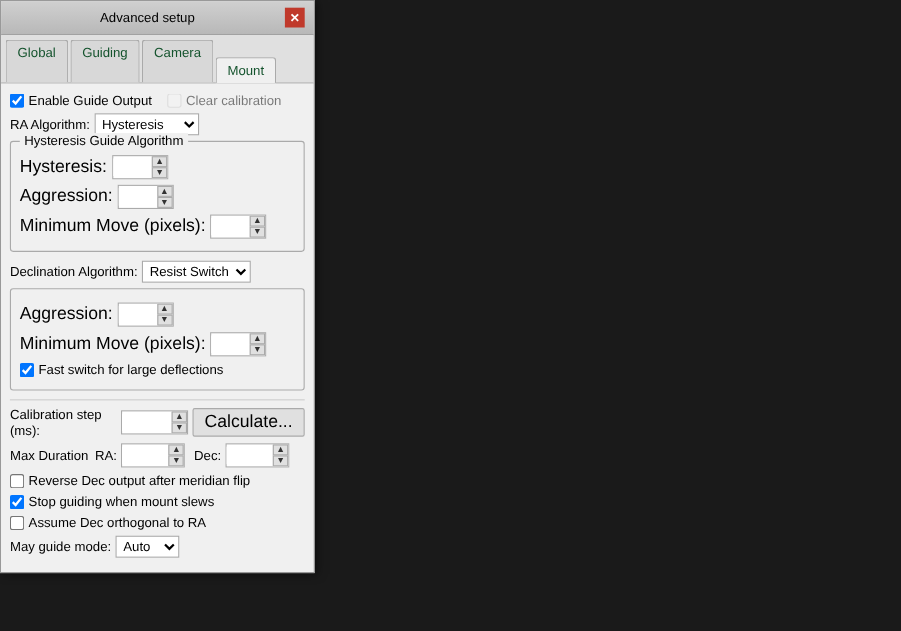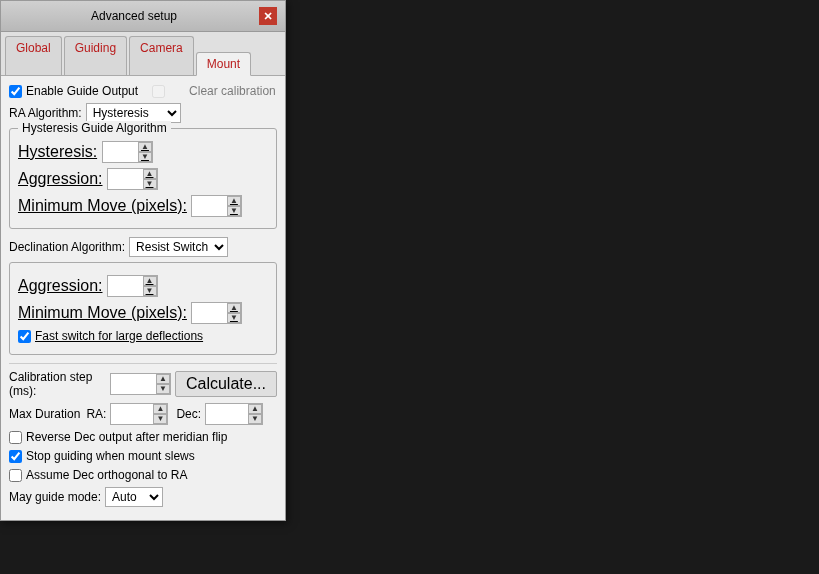--- a/index.html
+++ b/index.html
@@ -53,21 +53,21 @@
       padding-left: 4px;
       gap: 2px;
     }
     .tab {
       padding: 4px 10px;
       background: #d8d8d8;
       border: 1px solid #aaa;
       border-bottom: none;
       cursor: pointer;
       font-size: 12px;
-      color: #b91c1c;
+      color: #14532d;
       border-radius: 3px 3px 0 0;
     }
     .tab.active {
       background: #f0f0f0;
       border-bottom: 1px solid #f0f0f0;
       margin-bottom: -1px;
       z-index: 1;
       margin-top: 16px;
     }
     .content {
@@ -80,21 +80,20 @@
       margin-bottom: 5px;
       gap: 4px;
     }
     .fieldset {
       border: 1px solid #aaa;
       border-radius: 3px;
       padding: 6px 8px;
       margin-bottom: 8px;
       margin-top: 4px;
       position: relative;
-      text-decoration: underline;
     }
     .fieldset-legend {
       font-size: 12px;
       font-weight: normal;
       padding: 0 4px;
       background: #f0f0f0;
       position: absolute;
       top: -8px;
       left: 8px;
     }
@@ -193,21 +192,21 @@
     <div class="tab active">Mount</div>
   </div>
 
   <div class="content">
 
 
     <div class="row">
       <input type="checkbox" checked="" style="">
       <label>Enable Guide Output</label>
       <input type="checkbox" style="margin-left: 10px; opacity: 0.5;" disabled="">
-      <label style="opacity:0.5;margin-left:20px;">Clear calibration</label>
+      <label style="opacity:0.5;">Clear calibration</label>
     </div>
 
     <div class="row">
       <label>RA Algorithm:</label>
       <select>
         <option>Hysteresis</option>
         <option>ResistSwitch</option>
         <option>LowPass</option>
         <option>LowPass2</option>
       </select>

